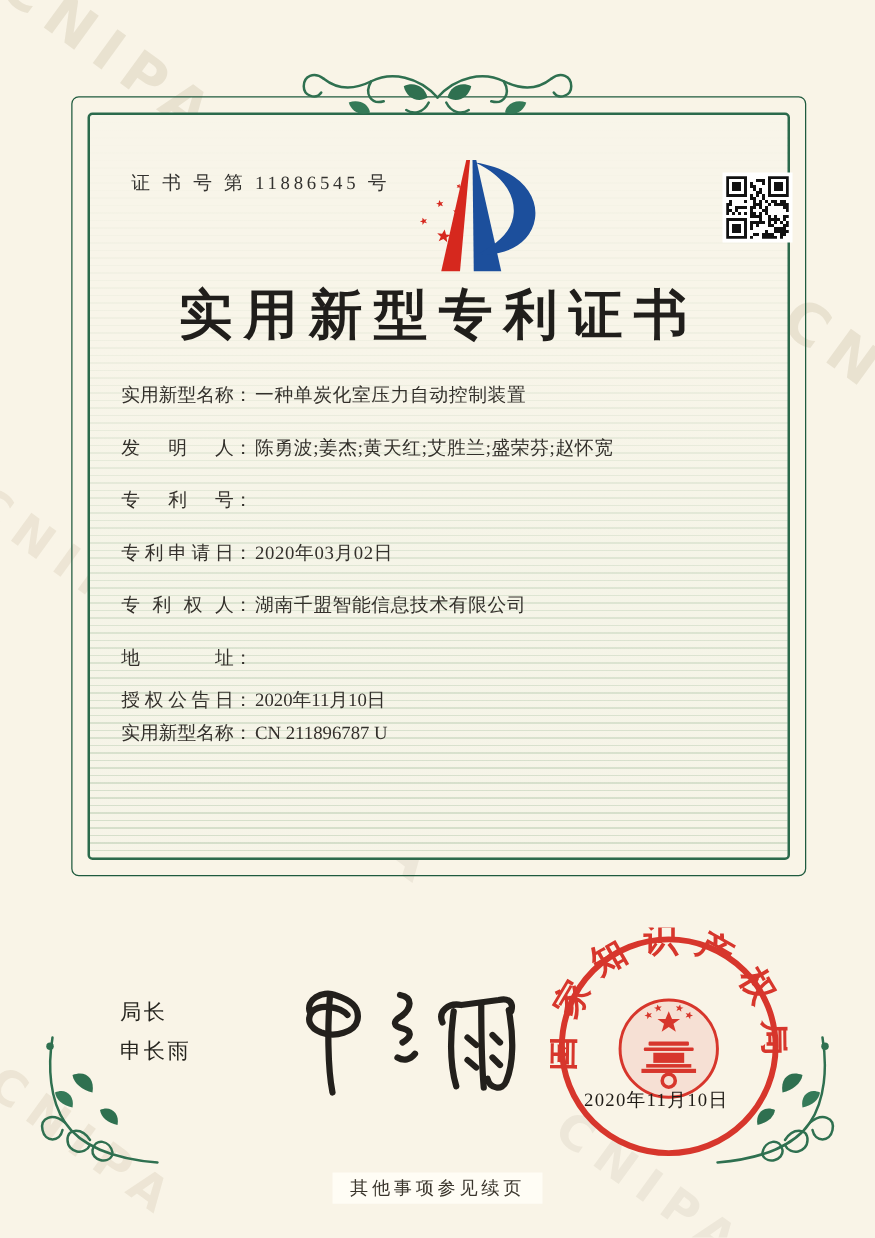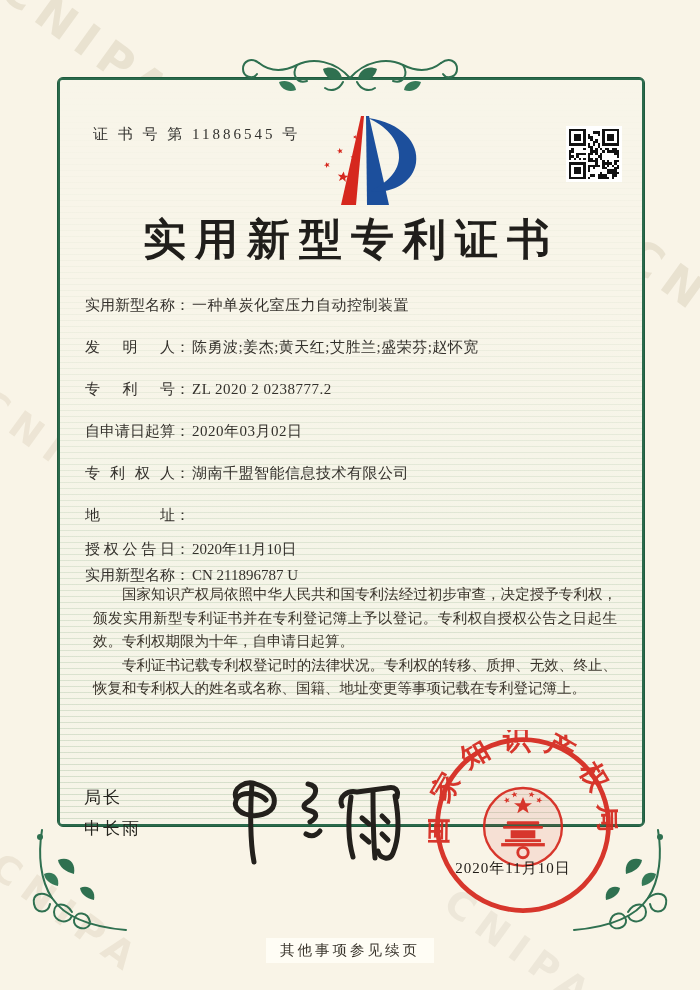--- a/index.html
+++ b/index.html
@@ -9,22 +9,22 @@
     font-family:"Liberation Serif","DejaVu Serif",serif;
   }
   .wm{
     position:absolute;font-family:"DejaVu Sans",sans-serif;font-weight:bold;
     transform:rotate(36deg);color:rgba(172,154,118,0.20);
     letter-spacing:10px;font-size:46px;white-space:nowrap;pointer-events:none;
   }
   .wm.small{font-size:38px;color:rgba(172,154,118,0.16);}
   .wm.faint{color:rgba(160,150,120,0.13);}
   .panel{
-    position:absolute;left:57px;top:77px;width:588px;height:750px;
-    box-sizing:border-box;border:1.5px solid #1f5a3e;border-radius:6px;padding:0;
+    position:absolute;left:57px;top:77px;width:588px;height:624px;
+    box-sizing:border-box;border:1.5px solid #1f5a3e;border-radius:6px;padding:12px;
     z-index:1;
   }
   .panel-inner{
     width:100%;height:100%;box-sizing:border-box;position:relative;
     border:2.5px solid #2b6a4c;border-radius:4px;
     background-color:#f8f5e9;
     background-image:
       linear-gradient(180deg, rgba(248,245,233,1) 0%, rgba(248,245,233,0.78) 30%,
         rgba(240,243,229,0.40) 62%, rgba(233,239,222,0.12) 100%),
       repeating-linear-gradient(180deg, rgba(122,162,120,0.30) 0px, rgba(122,162,120,0.30) 1px,
@@ -338,24 +338,23 @@
         <span class="val">一种单炭化室压力自动控制装置</span>
       </div>
       <div class="row">
         <span class="lbl">发明人</span>
           <span class="colon">：</span>
         <span class="val">陈勇波;姜杰;黄天红;艾胜兰;盛荣芬;赵怀宽</span>
       </div>
       <div class="row">
         <span class="lbl">专利号</span>
           <span class="colon">：</span>
-        <span class="val">ZL 2020 2 0238777.2</span>
       </div>
       <div class="row">
-        <span class="lbl">自申请日起算</span>
+        <span class="lbl">专利申请日</span>
           <span class="colon">：</span>
         <span class="val">2020年03月02日</span>
       </div>
       <div class="row">
         <span class="lbl">专利权人</span>
           <span class="colon">：</span>
         <span class="val">湖南千盟智能信息技术有限公司</span>
       </div>
       <div class="row addr">
         <span class="lbl">地址</span>
@@ -368,24 +367,20 @@
           <span>2020年11月10日</span>
         </span>
         <span class="pair">
           <span class="lbl">实用新型名称</span>
             <span class="colon">：</span>
           <span>CN 211896787 U</span>
         </span>
       </div>
     </div>
 
-    <div class="paras">
-      <p>国家知识产权局依照中华人民共和国专利法经过初步审查，决定授予专利权，颁发实用新型专利证书并在专利登记簿上予以登记。专利权自授权公告之日起生效。专利权期限为十年，自申请日起算。</p>
-      <p>专利证书记载专利权登记时的法律状况。专利权的转移、质押、无效、终止、恢复和专利权人的姓名或名称、国籍、地址变更等事项记载在专利登记簿上。</p>
-    </div>
 
     <div class="signer">
       <div>局长</div>
       <div>申长雨</div>
     </div>
 
     <svg class="sig" viewBox="0 0 234 114" aria-hidden="true">
       <g fill="none" stroke="#23201c" stroke-width="5" stroke-linecap="round" stroke-linejoin="round">
         <path d="M62,28 C60,52 60,86 64,106"></path>
         <path d="M46,42 C42,32 56,24 66,28 C78,32 86,37 84,48 C82,58 66,62 55,58 C45,54 43,47 48,41 C54,35 70,37 76,44"></path>

